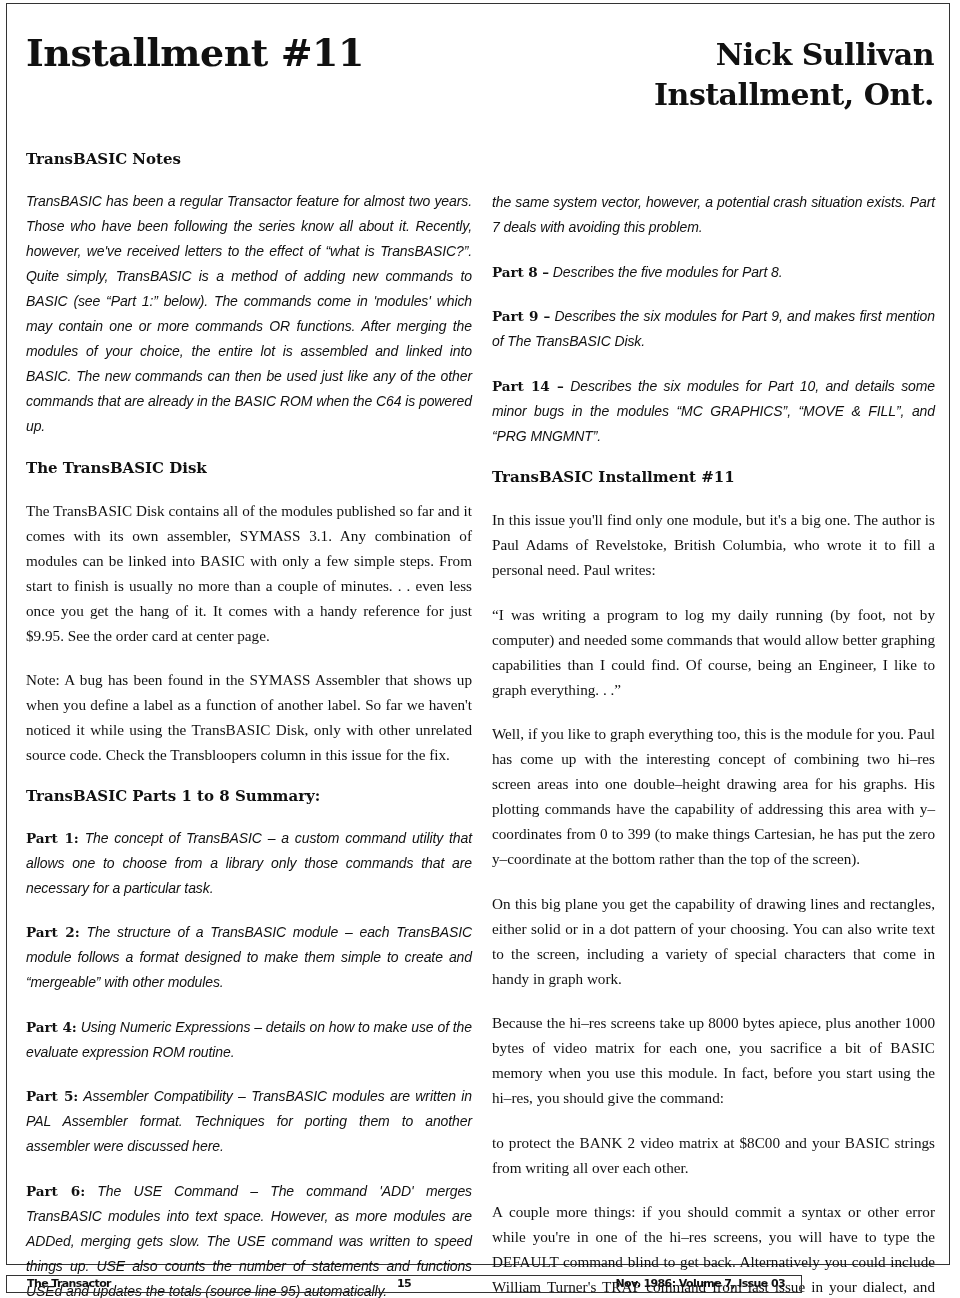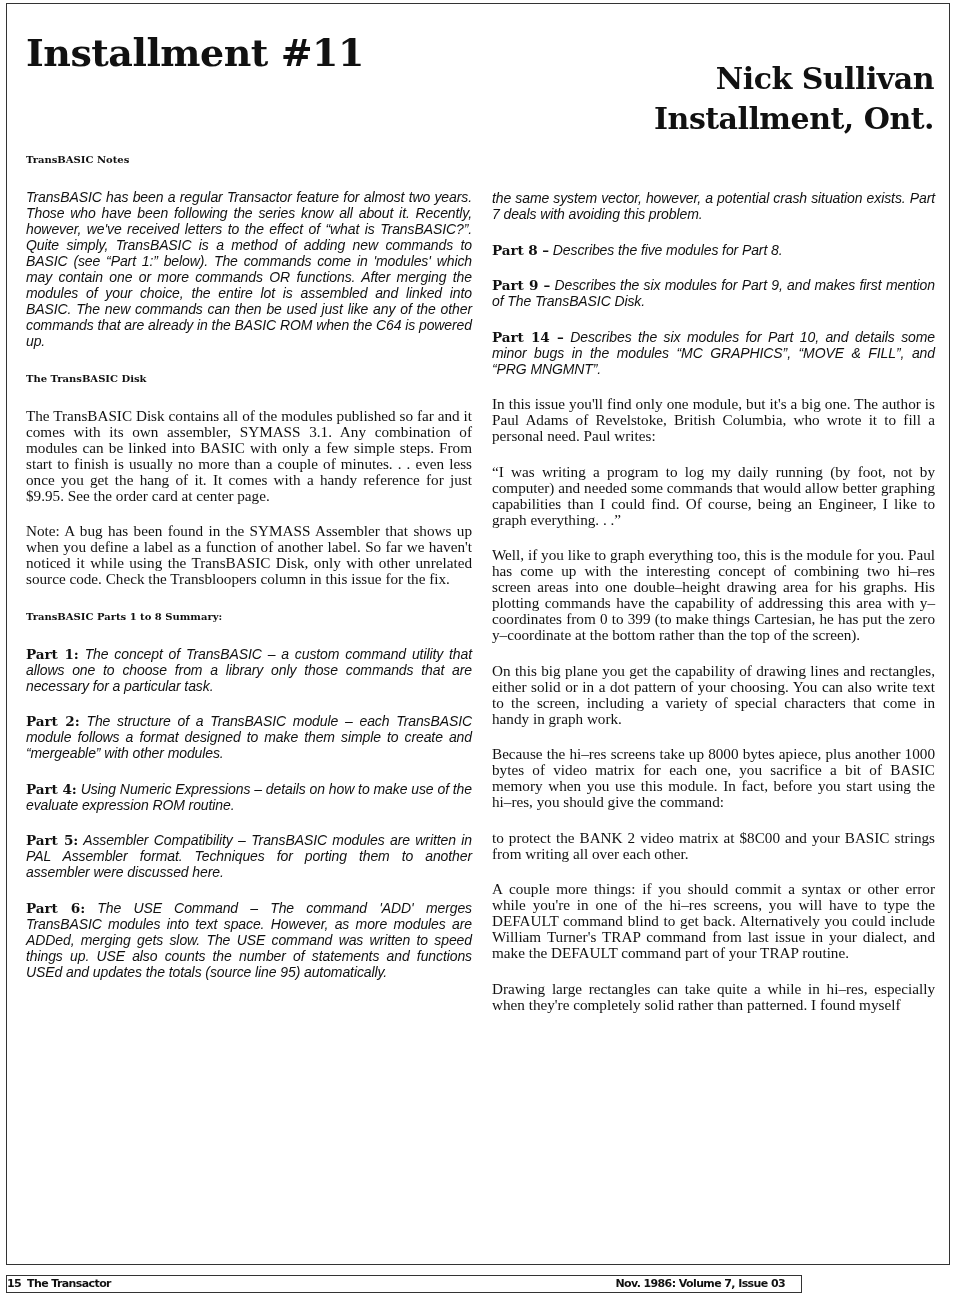--- a/index.html
+++ b/index.html
@@ -9,47 +9,47 @@
       border: 1.5px solid #333; border-right-width: 1.5px; box-sizing: border-box;
     }
     .title {
       position: absolute; left: 26px; top: 30px;
       font-family: "DejaVu Serif", serif; font-weight: bold;
       font-size: 38px; line-height: 46px; letter-spacing: -0.5px;
     }
     .byline {
       position: absolute; right: 26px; top: 35px; text-align: right;
       font-family: "DejaVu Serif", serif; font-weight: bold;
-      font-size: 30px; line-height: 40px; letter-spacing: -0.5px; margin-top: 24px;
+      font-size: 30px; line-height: 40px; letter-spacing: -0.5px;
     }
     .col { position: absolute; top: 150px; width: 446px; }
     .col-left { left: 26px; }
     .col-right { left: 492px; top: 190px; width: 443px; }
     .heading {
       font-family: "DejaVu Serif", serif; font-weight: bold;
-      font-size: 10px; line-height: 19.5px; margin: 0 0 19.5px 0;
+      font-size: 15px; line-height: 19.5px; margin: 0 0 19.5px 0;
     }
     p {
-      margin: 0 0 19.5px 0; font-size: 14.3px; line-height: 16px; text-align: justify;
+      margin: 0 0 19.5px 0; font-size: 14.3px; line-height: 25px; text-align: justify;
     }
     .ital { font-family: "Liberation Sans", sans-serif; font-style: italic; font-size: 14px; letter-spacing: -0.1px; }
     .serif { font-family: "Liberation Serif", serif; font-size: 15.2px; }
     .part-label { font-family: "DejaVu Serif", serif; font-weight: bold; font-style: normal; font-size: 13.6px; }
     .command {
       text-align: center; font-family: "Liberation Sans", sans-serif; font-size: 14.5px;
       margin: 0 0 19.5px 0; line-height: 19.5px;
     }
     .footer {
       position: absolute; left: 6px; top: 1275px; width: 796px; height: 18px;
       border: 1.5px solid #333; box-sizing: border-box;
       font-family: "DejaVu Sans", sans-serif; font-weight: bold; font-size: 11px; line-height: 15px;
       letter-spacing: -0.6px;
     }
     .footer .left { position: absolute; left: 20px; top: 0; }
-    .footer .center { position: absolute; left: 0; right: 0; top: 0; text-align: left; }
+    .footer .center { position: absolute; left: 0; right: 0; top: 0; text-align: center; }
     .footer .right { position: absolute; right: 16px; top: 0; }
   </style>
 </head>
 <body>
 
 <div class="page-frame"></div>
 
 <div class="title">
   <div>Installment #11</div>
 </div>
@@ -76,20 +76,21 @@
   <p class="ital"><span class="part-label">Part 6:</span><span> The USE Command – The command 'ADD' merges TransBASIC modules into text space. However, as more modules are ADDed, merging gets slow. The USE command was written to speed things up. USE also counts the number of statements and functions USEd and updates the totals (source line 95) automatically.</span></p>
 </div>
 
 <div class="col col-right">
   <p class="ital">the same system vector, however, a potential crash situation exists. Part 7 deals with avoiding this problem.</p>
 
   <p class="ital"><span class="part-label">Part 8 –</span><span> Describes the five modules for Part 8.</span></p>
   <p class="ital"><span class="part-label">Part 9 –</span><span> Describes the six modules for Part 9, and makes first mention of The TransBASIC Disk.</span></p>
   <p class="ital"><span class="part-label">Part 14 –</span><span> Describes the six modules for Part 10, and details some minor bugs in the modules “MC GRAPHICS”, “MOVE &amp; FILL”, and “PRG MNGMNT”.</span></p>
 
+  <div class="heading">TransBASIC Installment #11</div>
 
   <p class="serif">In this issue you'll find only one module, but it's a big one. The author is Paul Adams of Revelstoke, British Columbia, who wrote it to fill a personal need. Paul writes:</p>
   <p class="serif">“I was writing a program to log my daily running (by foot, not by computer) and needed some commands that would allow better graphing capabilities than I could find. Of course, being an Engineer, I like to graph everything. . .”</p>
   <p class="serif">Well, if you like to graph everything too, this is the module for you. Paul has come up with the interesting concept of combining two hi–res screen areas into one double–height drawing area for his graphs. His plotting commands have the capability of addressing this area with y–coordinates from 0 to 399 (to make things Cartesian, he has put the zero y–coordinate at the bottom rather than the top of the screen).</p>
   <p class="serif">On this big plane you get the capability of drawing lines and rectangles, either solid or in a dot pattern of your choosing. You can also write text to the screen, including a variety of special characters that come in handy in graph work.</p>
   <p class="serif">Because the hi–res screens take up 8000 bytes apiece, plus another 1000 bytes of video matrix for each one, you sacrifice a bit of BASIC memory when you use this module. In fact, before you start using the hi–res, you should give the command:</p>
 
 
   <p class="serif">to protect the BANK 2 video matrix at $8C00 and your BASIC strings from writing all over each other.</p>
   <p class="serif">A couple more things: if you should commit a syntax or other error while you're in one of the hi–res screens, you will have to type the DEFAULT command blind to get back. Alternatively you could include William Turner's TRAP command from last issue in your dialect, and make the DEFAULT command part of your TRAP routine.</p>

